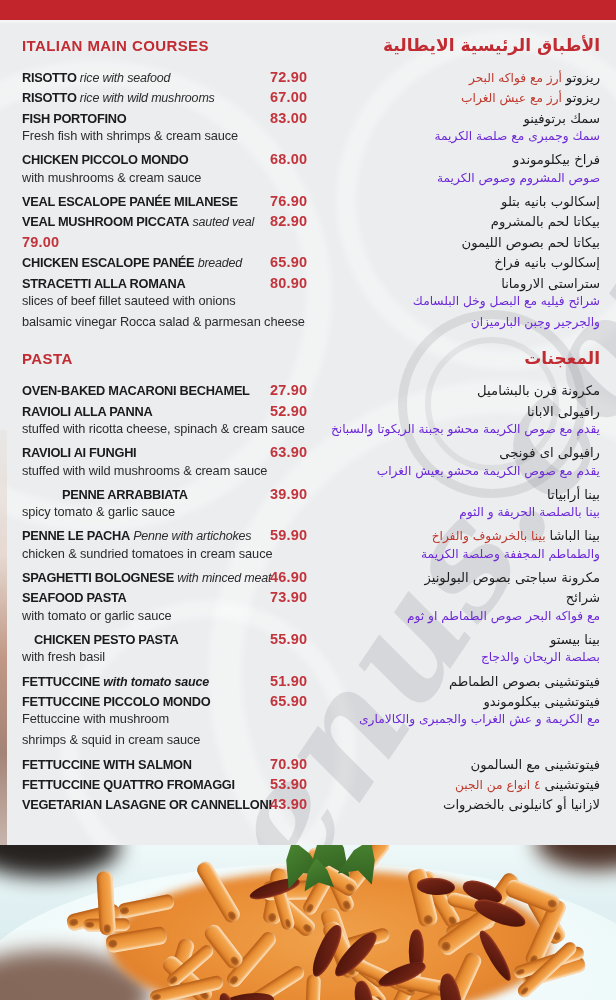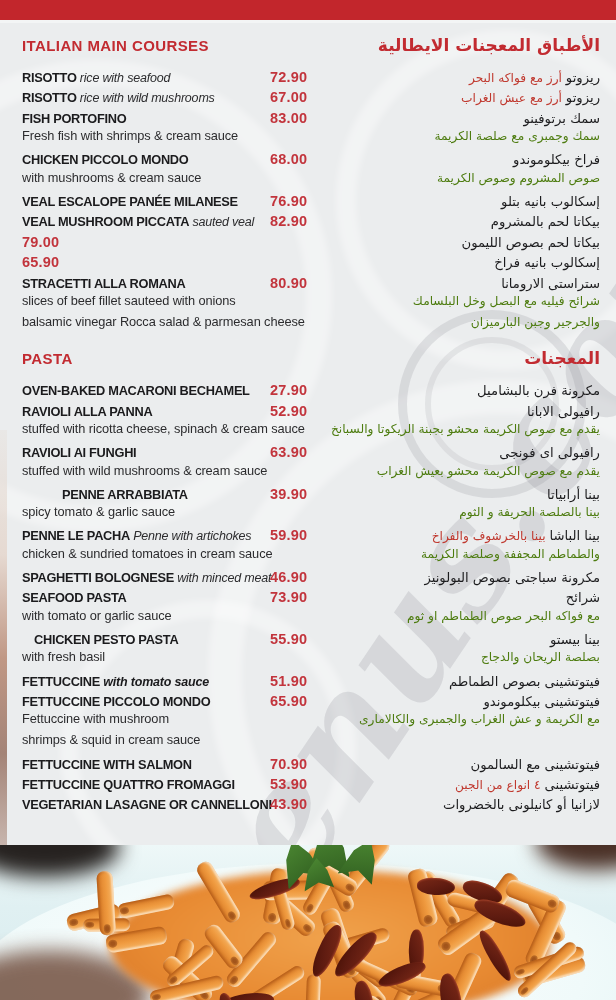--- a/index.html
+++ b/index.html
@@ -44,21 +44,21 @@
   .col-en{width:248px;white-space:nowrap;overflow:visible;}
   .nm{color:#1b1b1d;font-weight:bold;font-size:12.8px;letter-spacing:-.3px;}
   .nt{color:#2c2c2e;font-style:italic;font-size:12.5px;letter-spacing:-.2px;}
   .nt.b{font-weight:bold;color:#1b1b1d;}
   .col-price{width:66px;color:#c2343c;font-weight:bold;font-size:14.5px;letter-spacing:.2px;}
   .col-ar{flex:1;text-align:right;direction:rtl;font-family:"DejaVu Sans",sans-serif;}
   .ar-b{color:#1c1c1e;font-size:13.2px;}
   .ar-r{color:#c0392f;font-size:12.2px;}
   .col-en-note{width:314px;color:#2c2c2e;font-size:12.8px;letter-spacing:-.1px;white-space:nowrap;}
   .col-ar-note{flex:1;text-align:right;direction:rtl;font-family:"DejaVu Sans",sans-serif;
-               color:#4d7c0f;font-size:12.2px;white-space:nowrap;}
+               color:#6d28d9;font-size:12.2px;white-space:nowrap;}
 
   
   .photo{position:absolute;left:0;right:0;top:845px;height:155px;overflow:hidden;z-index:5;
          background:linear-gradient(180deg,#eef8f8 0%,#e0f0f2 40%,#d8ecef 100%);}
   .plate{position:absolute;left:-30px;top:18px;width:700px;height:260px;border-radius:50%;
          background:radial-gradient(ellipse at 45% 40%,#fdffff 0%,#f0fafa 55%,#ddeef1 100%);}
   .ph-blob{position:absolute;border-radius:50%;filter:blur(10px);}
   .dark-tl{left:-30px;top:-28px;width:150px;height:60px;background:#262220;}
   .dark-tr{right:-40px;top:-30px;width:120px;height:55px;background:#4a3026;}
   .dark-bl{left:-50px;bottom:-40px;width:200px;height:90px;background:#6a4534;opacity:.8;}
@@ -85,21 +85,21 @@
   <div class="swirl sw3"></div>
   <div class="swirl sw4"></div>
   <div class="stamp"></div>
   <div class="watermark">elmenus.com</div>
   <div class="edge-strip"></div>
   <div class="topbar"></div>
 
   <main class="menu" id="menu">
       <div class="section-header">
         <div class="hdr-en" style="display: inline;">ITALIAN MAIN COURSES</div>
-        <div class="hdr-ar" style="display: inline;">الأطباق المعجنات الايطالية</div>
+        <div class="hdr-ar" style="display: inline;">الأطباق الرئيسية الايطالية</div>
       </div>
       <div class="row">
         <div class="col-en"><div class="nm" style="display: inline;">RISOTTO</div><div class="nt" style="display: inline;"> rice with seafood</div></div>
         <div class="col-price">72.90</div>
         <div class="col-ar"><div class="ar-b" style="display: inline;">ريزوتو</div><div class="ar-r" style="display: inline;"> أرز مع فواكه البحر</div></div>
       </div>
       <div class="row">
         <div class="col-en"><div class="nm" style="display: inline;">RISOTTO</div><div class="nt" style="display: inline;"> rice with wild mushrooms</div></div>
         <div class="col-price">67.00</div>
         <div class="col-ar"><div class="ar-b" style="display: inline;">ريزوتو</div><div class="ar-r" style="display: inline;"> أرز مع عيش الغراب</div></div>
@@ -130,20 +130,21 @@
       <div class="row">
         <div class="col-en"><div class="nm" style="display: inline;">VEAL MUSHROOM PICCATA</div><div class="nt" style="display: inline;"> sauted veal</div></div>
         <div class="col-price">82.90</div>
         <div class="col-ar"><div class="ar-b" style="display: inline;">بيكاتا لحم بالمشروم</div></div>
       </div>
       <div class="row">
         <div class="col-price">79.00</div>
         <div class="col-ar"><div class="ar-b" style="display: inline;">بيكاتا لحم بصوص الليمون</div></div>
       </div>
       <div class="row">
+        <div class="col-en"><div class="nm" style="display: inline;">CHICKEN ESCALOPE PANÉE</div><div class="nt" style="display: inline;"> breaded</div></div>
         <div class="col-price">65.90</div>
         <div class="col-ar"><div class="ar-b" style="display: inline;">إسكالوب بانيه فراخ</div></div>
       </div>
       <div class="row">
         <div class="col-en"><div class="nm" style="display: inline;">STRACETTI ALLA ROMANA</div></div>
         <div class="col-price">80.90</div>
         <div class="col-ar"><div class="ar-b" style="display: inline;">ستراستى الارومانا</div></div>
       </div>
       <div class="row note">
         <div class="col-en-note">slices of beef fillet sauteed with onions</div>

